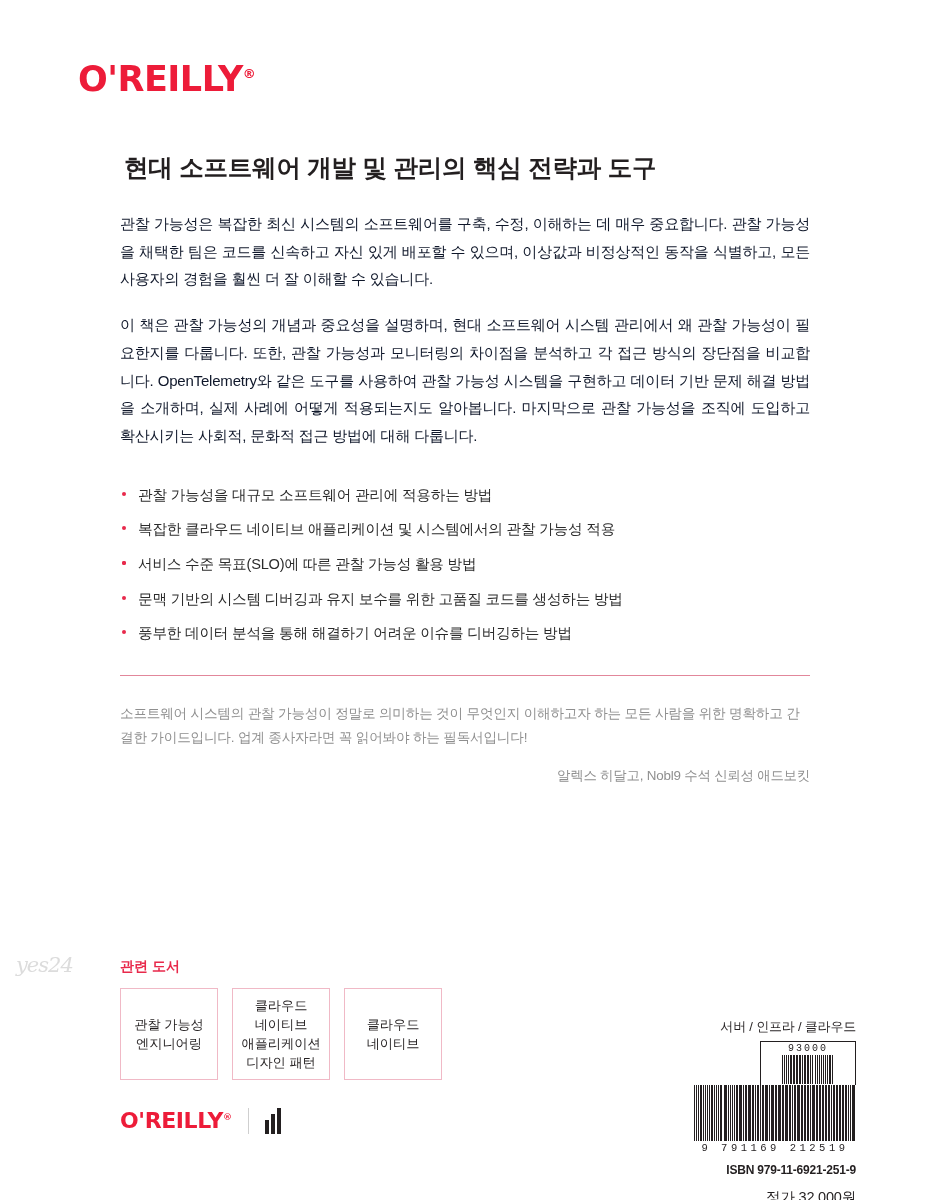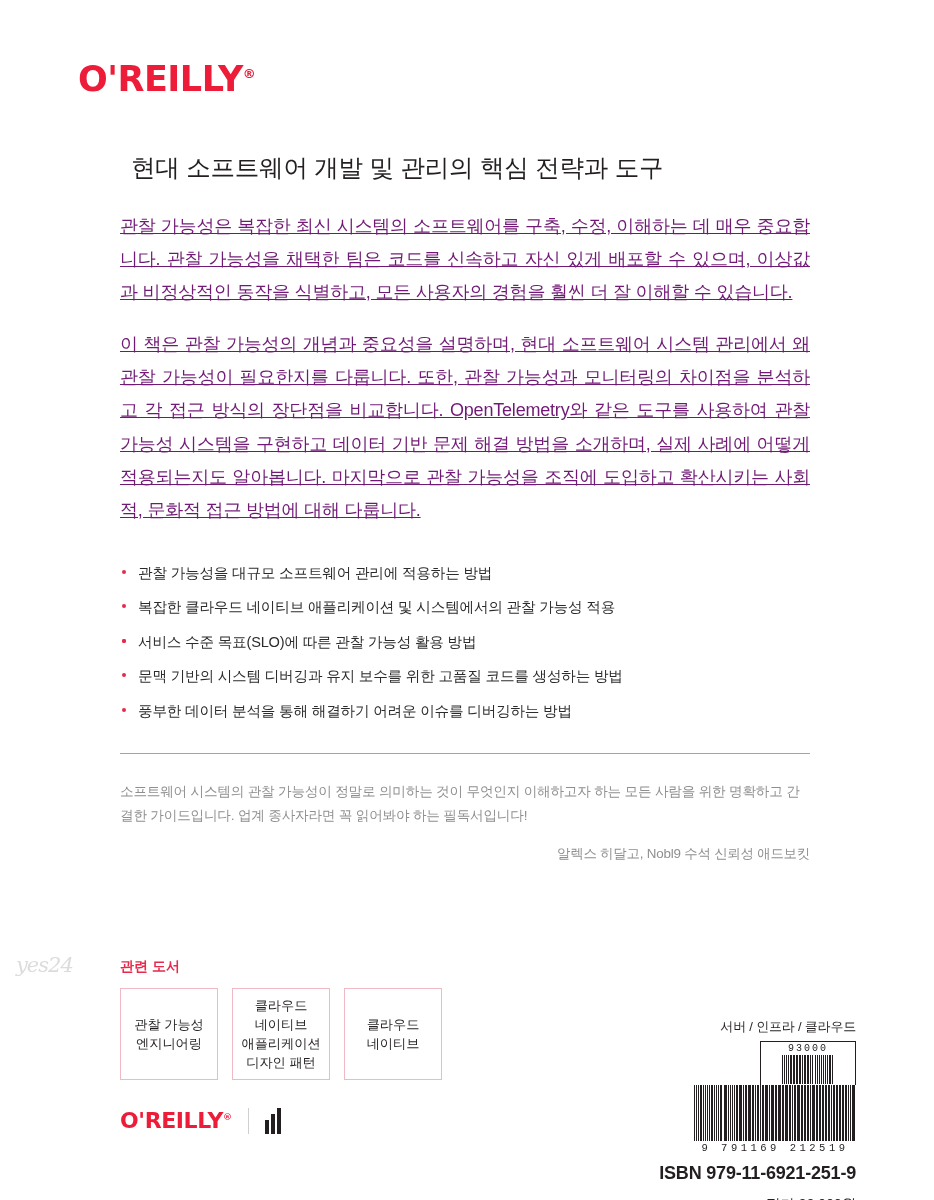--- a/index.html
+++ b/index.html
@@ -56,34 +56,33 @@
 
   
   .main {
     position: absolute;
     top: 152px;
     left: 120px;
     width: 690px;
   }
   .headline {
     font-size: 24.5px;
-    font-weight: normal;
-    color: #231f20;
-    margin: 0 0 26px 11px;
+    font-weight: bold;
+    color: #231f20;
+    margin: 0 0 26px 4px;
     letter-spacing: -0.2px;
     line-height: 1.3;
   }
   .para {
-    font-size: 18px;
+    font-size: 15px;
     line-height: 1.85;
-    color: #701a75;
+    color: #0f172a;
     margin: 0 0 18px 0;
     text-align: justify;
     letter-spacing: -0.2px;
-    text-decoration: underline;
   }
 
   .bullets {
     margin: 34px 0 0 0;
     padding: 0;
     list-style: none;
   }
   .bullets li {
     position: relative;
     padding-left: 18px;
@@ -279,21 +278,21 @@
     height: 100%;
   }
   .barcode-digits {
     font-family: "Liberation Mono", monospace;
     font-size: 10.5px;
     letter-spacing: 3.5px;
     text-align: center;
     margin-top: 1px;
   }
   .isbn-text {
-    font-size: 18px;
+    font-size: 12px;
     font-weight: bold;
     margin-top: 8px;
     letter-spacing: -0.2px;
   }
   .price {
     font-size: 14.5px;
     margin-top: 11px;
     letter-spacing: -0.2px;
   }
 

